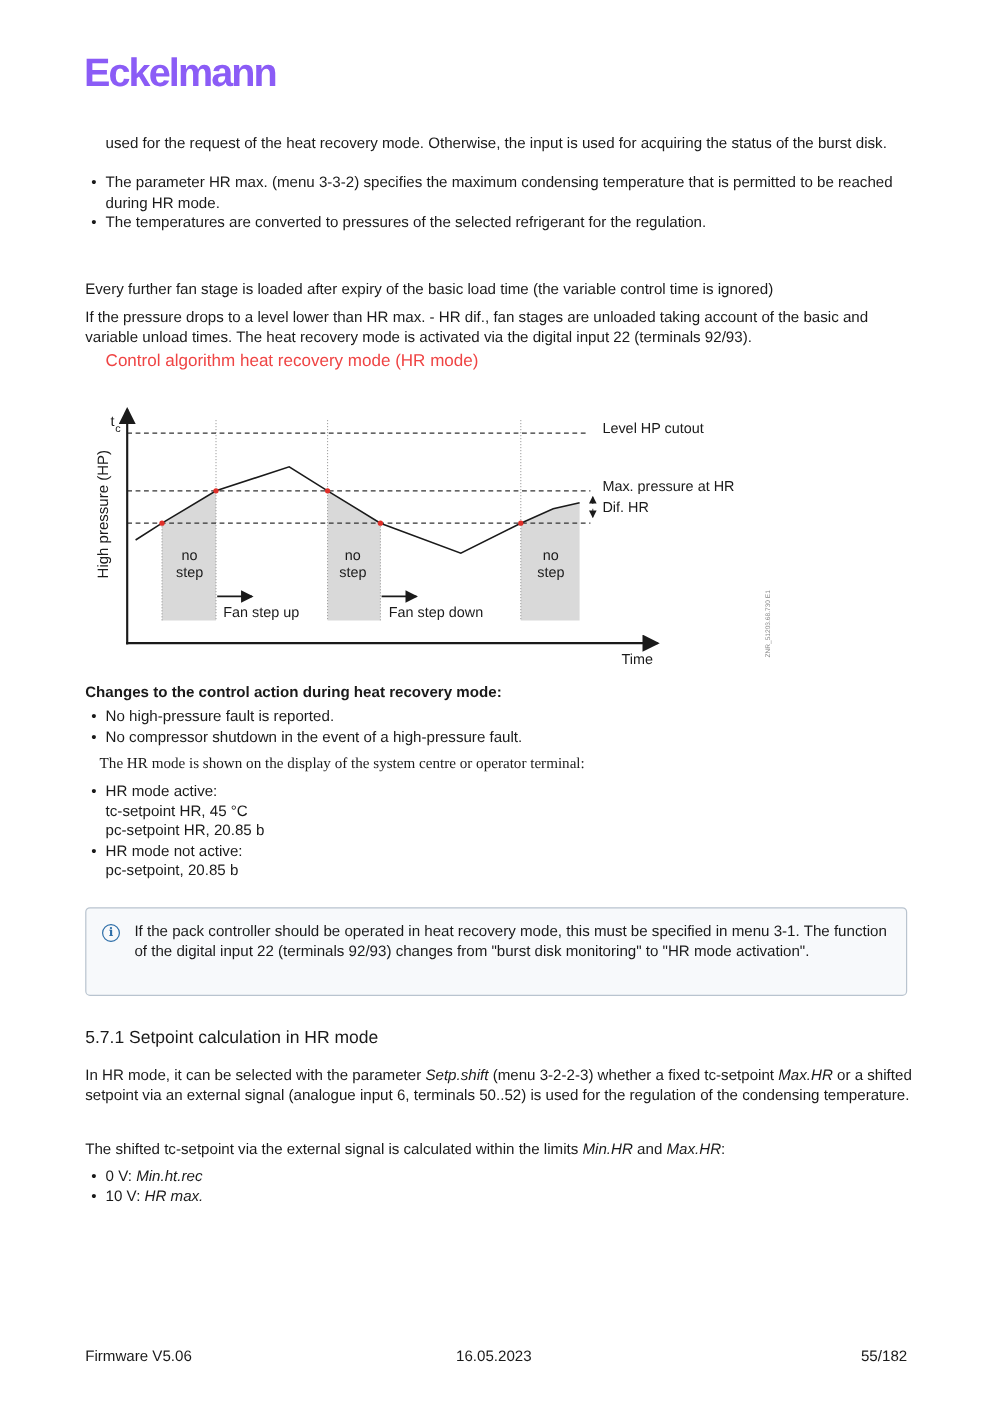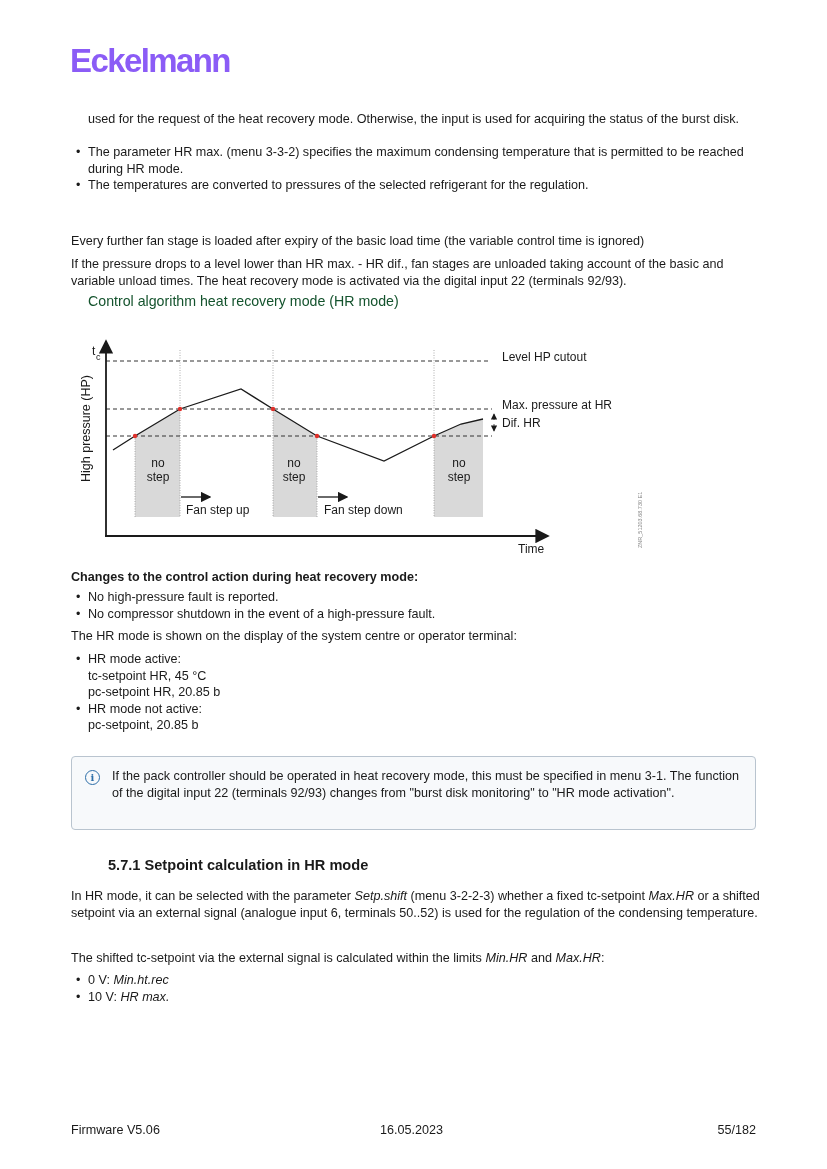--- a/index.html
+++ b/index.html
@@ -5,23 +5,23 @@
   html, body { margin:0; padding:0; background:#ffffff; }
   body { width:827px; height:1169px; position:relative; overflow:hidden;
          font-family:"Liberation Sans", sans-serif; color:#1a1a1a; font-size:12.6px; }
   .logo { position:absolute; left:70px; top:42px; font-family:"Liberation Sans", sans-serif;
           font-weight:bold; font-size:33px; letter-spacing:-1.6px; color:#8b5cf6; }
   .abs { position:absolute; }
   .txt { line-height:16.5px; }
   ul.b { list-style:none; margin:0; padding:0; }
   ul.b li { position:relative; padding-left:17px; line-height:16.5px; }
   ul.b li::before { content:"•"; position:absolute; left:5px; top:0; }
-  .fig-title { font-size:14.2px; color:#14532d; }
+  .fig-title { font-size:14.2px; color:#ef4444; }
   .bold { font-weight:bold; }
-  .h2 { font-weight:bold; font-size:14.6px;margin-left:37px; }
+  .h2 { font-weight:normal; font-size:14.6px; }
   .note { position:absolute; left:71px; top:756px; width:683px; height:72px;
           border:1px solid #b9c4cf; border-radius:4px; background:#f7f9fb; }
   .note-icon { position:absolute; left:13px; top:13px; width:13px; height:13px; border:1.4px solid #2d6ea8;
                border-radius:50%; color:#2d6ea8; font-size:10px; font-weight:bold; text-align:center; line-height:13px;
                font-family:"DejaVu Serif", serif; }
   .note-text { position:absolute; left:40px; top:11px; width:640px; line-height:16.5px; }
   .footer { position:absolute; top:1123px; font-size:12.6px; }
   i { font-style:italic; }
   svg text { font-family:"Liberation Sans", sans-serif; }
 </style>
@@ -93,21 +93,21 @@
   <text x="186" y="514" font-size="12" fill="#1a1a1a">Fan step up</text>
   <text x="324" y="514" font-size="12" fill="#1a1a1a">Fan step down</text>
   <text x="0" y="0" font-size="5.5" fill="#888" transform="translate(642,548) rotate(-90)">ZNR_51203.68.730 E1</text>
 </svg>
 
 <div class="abs txt bold" style="left:71px; top:569px;">Changes to the control action during heat recovery mode:</div>
 <ul class="b abs" style="left:71px; top:589px; width:690px;">
   <li>No high-pressure fault is reported.</li>
   <li>No compressor shutdown in the event of a high-pressure fault.</li>
 </ul>
-<div class="abs txt" style="left:71px; top:628px;">The HR mode is shown on the display of the system centre or operator terminal:</div>
+<div class="abs txt" style="left:83px; top:628px;font-family:Liberation Serif, serif;">The HR mode is shown on the display of the system centre or operator terminal:</div>
 <ul class="b abs" style="left:71px; top:651px; width:690px;">
   <li>
     <div>HR mode active:</div>
     <div>tc-setpoint HR, 45 °C</div>
     <div>pc-setpoint HR, 20.85 b</div>
   </li>
   <li>
     <div>HR mode not active:</div>
     <div>pc-setpoint, 20.85 b</div>
   </li>

